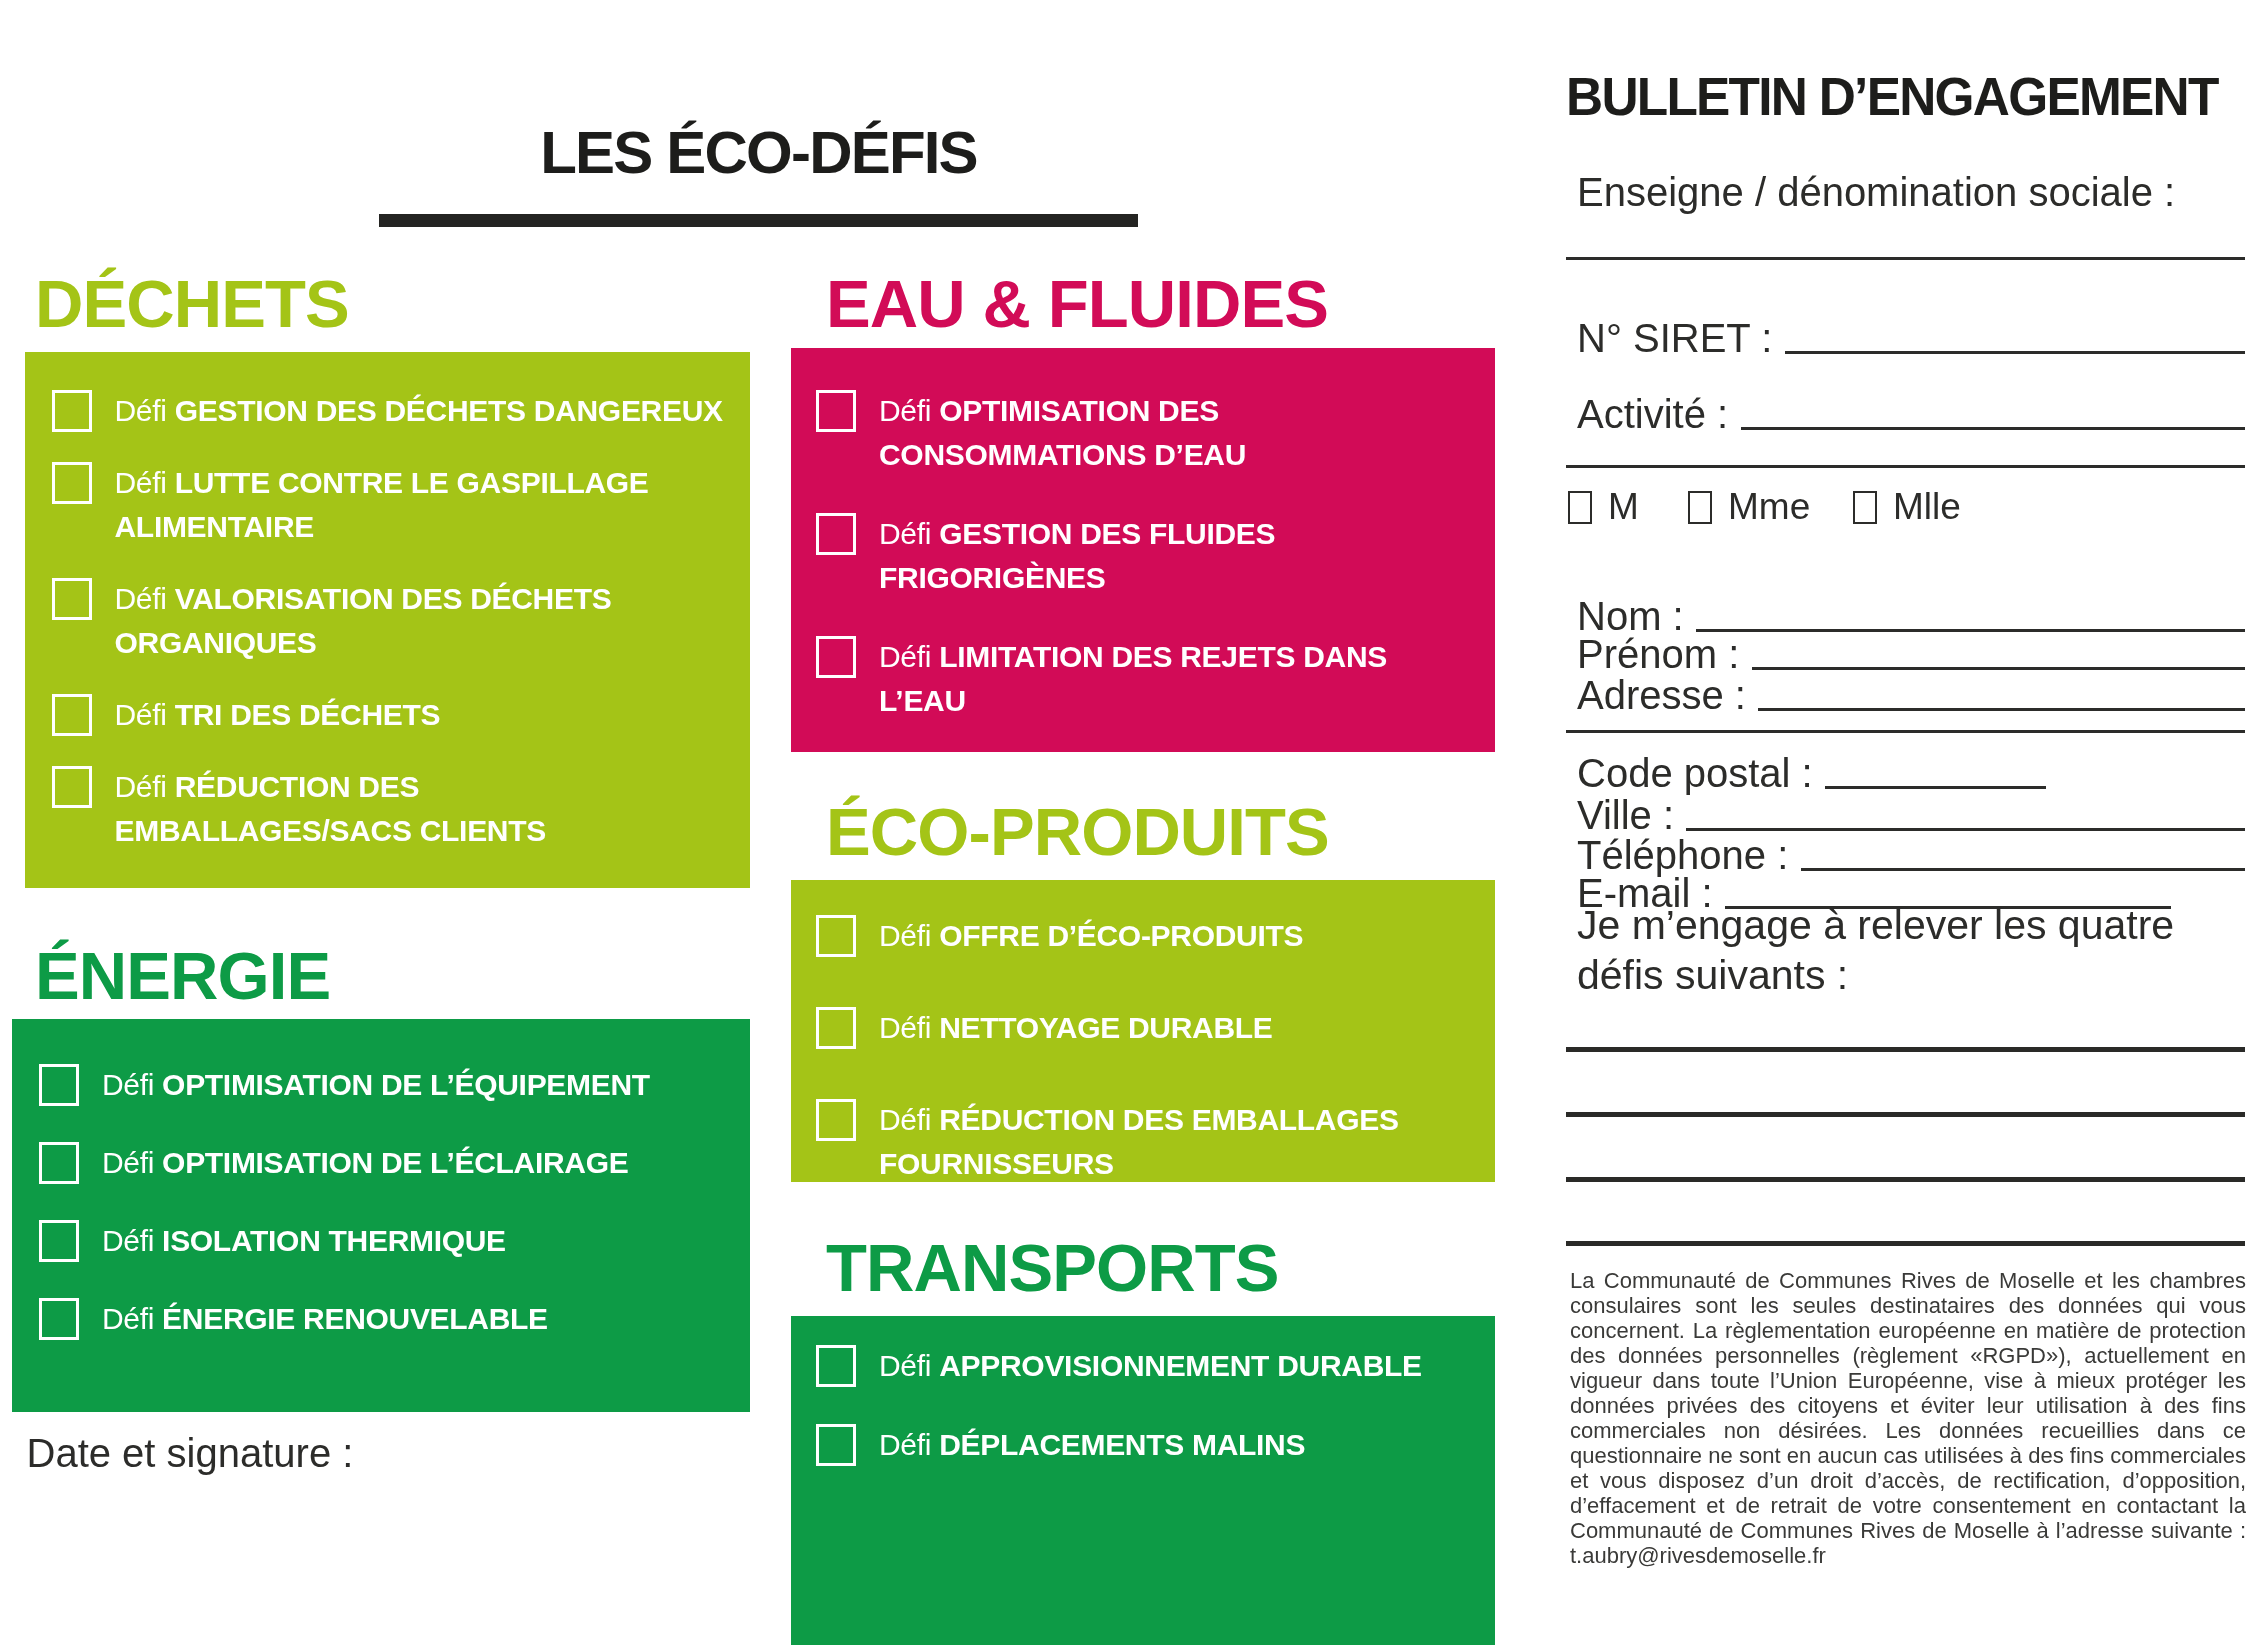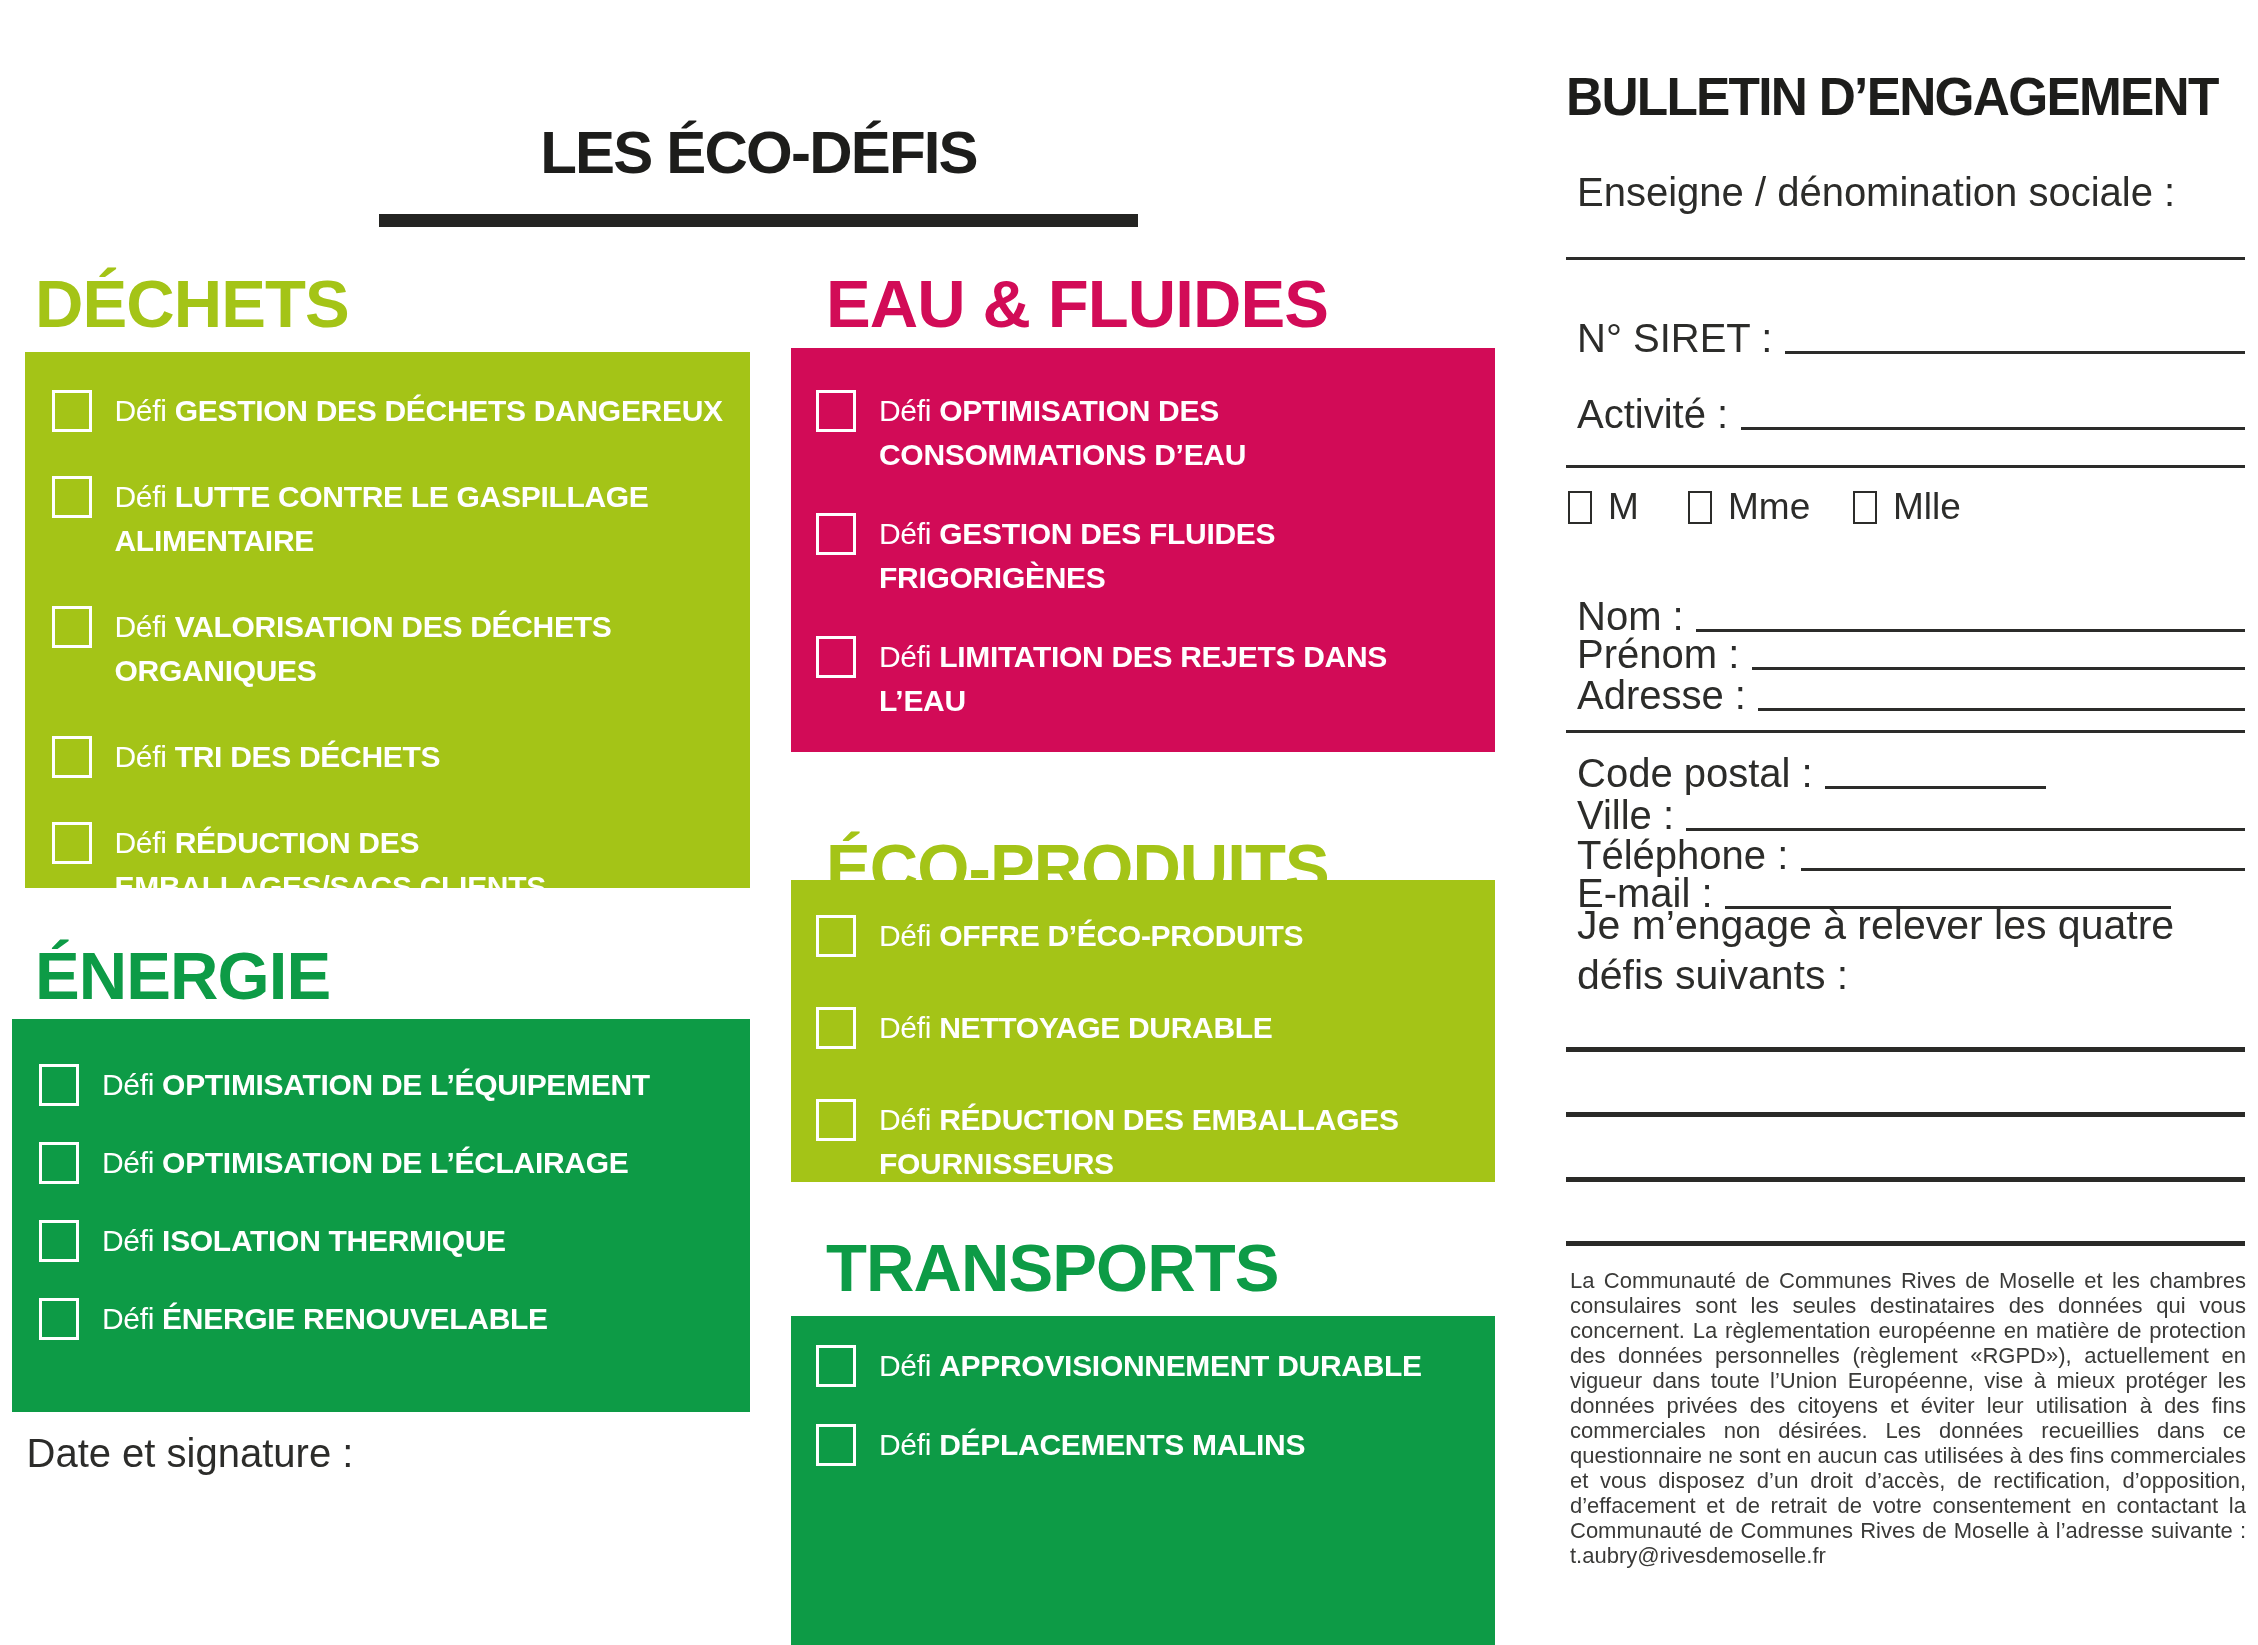--- a/index.html
+++ b/index.html
@@ -21,21 +21,21 @@
   
   .sec-h{position:absolute;font-size:67px;font-weight:800;letter-spacing:-0.9px;line-height:85px;white-space:nowrap;}
   .h-dechets{left:35px;top:261px;}
   .h-energie{left:35px;top:933px;}
   .h-eau{left:826px;top:261px;}
   .h-eco{left:826px;top:789px;}
   .h-transports{left:826px;top:1225px;}
 
   
   .panel{position:absolute;display:flex;flex-direction:column;}
-  .p-dechets{left:25px;top:352px;width:725px;height:536px;padding:37px 26.5px;gap:42px;}
+  .p-dechets{left:25px;top:352px;width:725px;height:536px;padding:37px 26.5px;gap:28px;}
   .p-energie{left:12.4px;top:1019px;width:738px;height:393px;padding:44px 26.5px;gap:34px;}
   .p-eau{left:791px;top:348px;width:704px;height:404px;padding:41px 25px;gap:35px;}
   .p-eco{left:791px;top:880px;width:704px;height:302px;padding:34px 25px;gap:48px;}
   .p-transports{left:791px;top:1316px;width:704px;height:348px;padding:28px 25px;gap:35px;}
 
   .defi{display:flex;gap:23px;color:#ffffff;font-size:30px;line-height:44px;letter-spacing:-0.3px;align-items:flex-start;}
   .defi .cbx{flex:none;width:40px;height:42px;border:3.5px solid #ffffff;margin-top:0.9px;background:transparent;}
   .defi b{font-weight:700;}
 
   
@@ -128,21 +128,21 @@
     <div class="defi">
       <span class="cbx"></span>
       <span><span>Défi</span> <b>GESTION DES FLUIDES FRIGORIGÈNES</b></span>
     </div>
     <div class="defi">
       <span class="cbx"></span>
       <span><span>Défi</span> <b>LIMITATION DES REJETS DANS L’EAU</b></span>
     </div>
   </div>
 
-  <div class="sec-h h-eco" style="color: rgb(164, 196, 23); margin-top: 36px;">ÉCO-PRODUITS</div>
+  <div class="sec-h h-eco" style="color: rgb(164, 196, 23);">ÉCO-PRODUITS</div>
   <div class="panel p-eco" style="background-color: rgb(164, 196, 23);">
     <div class="defi">
       <span class="cbx"></span>
       <span><span>Défi</span> <b>OFFRE D’ÉCO-PRODUITS</b></span>
     </div>
     <div class="defi">
       <span class="cbx"></span>
       <span><span>Défi</span> <b>NETTOYAGE DURABLE</b></span>
     </div>
     <div class="defi">

